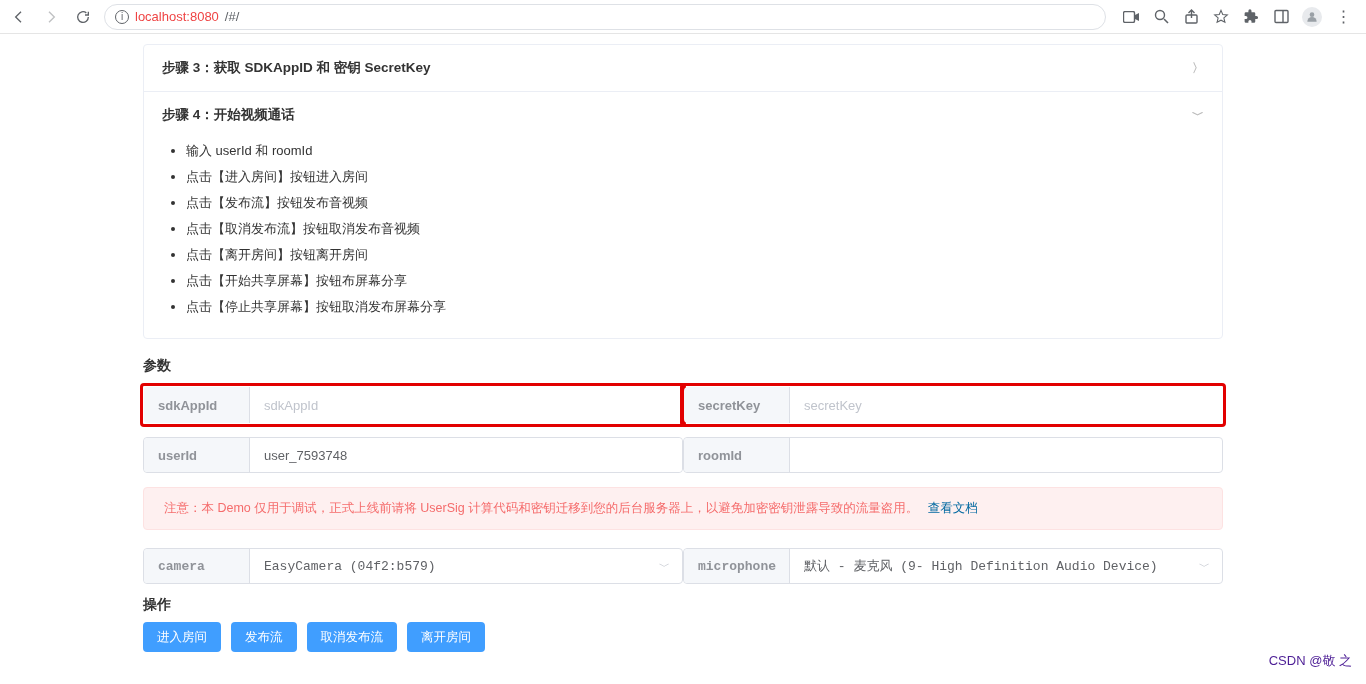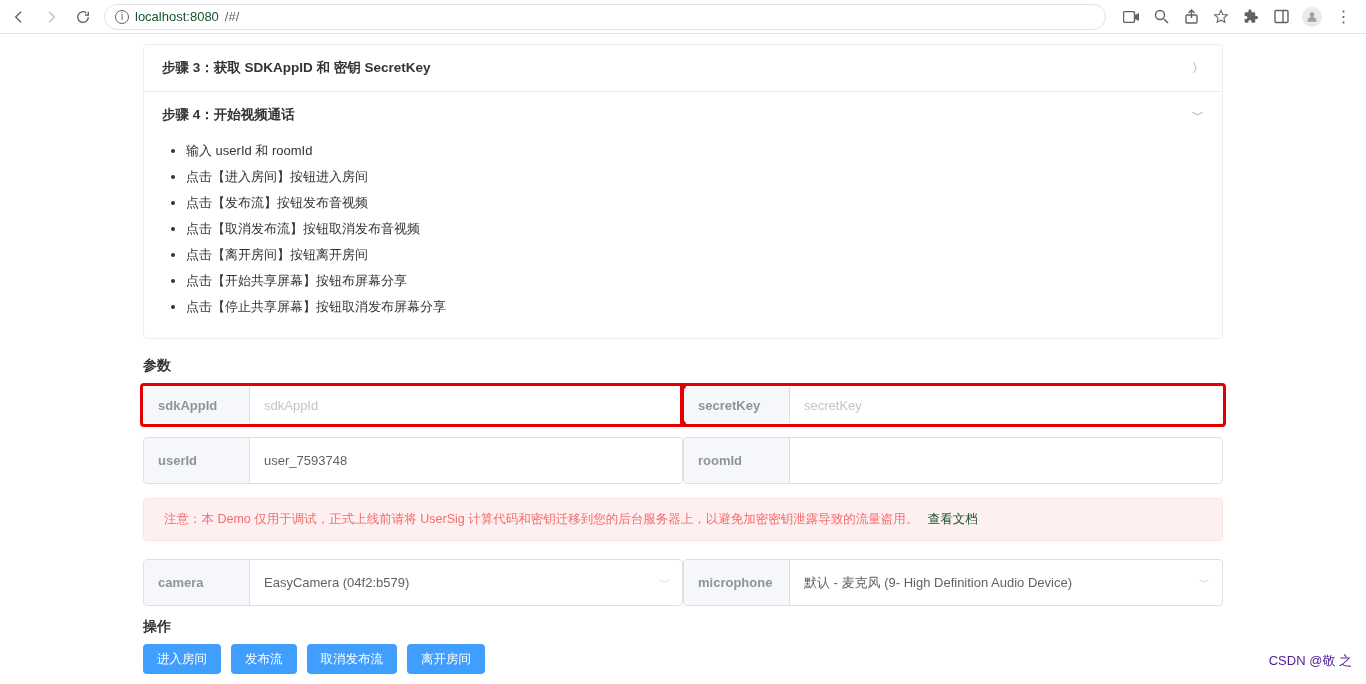--- a/index.html
+++ b/index.html
@@ -3,21 +3,21 @@
 <meta charset="utf-8">
 <style>
 * { box-sizing: border-box; margin: 0; padding: 0; }
 body { font-family: "Microsoft YaHei", Arial, sans-serif; font-size: 13px; color: #333; background: #fff; }
 
 .browser-bar { display: flex; align-items: center; height: 34px; padding: 0 8px; border-bottom: 1px solid #e5e5e5; gap: 10px; }
 .nav-btn { width: 22px; height: 22px; display: flex; align-items: center; justify-content: center; color: #5f6368; cursor: pointer; }
 .nav-btn svg { width: 16px; height: 16px; fill: none; stroke: currentColor; stroke-width: 2; }
 .url-bar { flex: 1; display: flex; align-items: center; height: 26px; background: #fff; border: 1px solid #dee1e6; border-radius: 13px; padding: 0 10px; color: #5f6368; font-size: 13px; gap: 6px; margin-right: 6px; }
 .url-bar .info-icon { width: 14px; height: 14px; border: 1.3px solid #5f6368; border-radius: 50%; display: flex; align-items: center; justify-content: center; font-size: 10px; line-height: 1; }
-.url-text { color: #14532d; }
+.url-text { color: #ef4444; }
 .url-path { color: #5f6368; }
 .bar-icons { display: flex; align-items: center; gap: 12px; color: #5f6368; padding-right: 6px; }
 .bar-icons .ic { width: 18px; height: 18px; display: flex; align-items: center; justify-content: center; }
 .avatar { width: 20px; height: 20px; background: #e8eaed; border-radius: 50%; display: flex; align-items: center; justify-content: center; }
 .dots { font-size: 16px; letter-spacing: -1px; }
 
 .viewport { position: absolute; top: 34px; left: 0; right: 0; bottom: 0; overflow-y: scroll; padding: 10px 0 40px; }
 .container { width: 1080px; margin: 0 auto; }
 
 .card { border: 1px solid #ebeef5; border-radius: 4px; background: #fff; margin-bottom: 18px; }
@@ -25,33 +25,33 @@
 .accordion-item:last-child { border-bottom: none; }
 .acc-head { display: flex; align-items: center; padding: 14px 18px; font-size: 13.5px; font-weight: 700; cursor: pointer; justify-content: flex-end; }
 .acc-head .spacer { flex: 1; }
 .acc-arrow { color: #bbb; font-size: 12px; }
 .acc-body { padding: 0 36px 18px; font-size: 13px; line-height: 2.0; color: #333; }
 .acc-body ul { list-style: disc; margin-left: 6px; }
 
 .section-title { font-size: 14px; font-weight: 700; margin: 12px 0 8px 0; }
 
 .row { display: flex; gap: 0; margin-bottom: 10px; }
-.fieldbox { flex: 1; display: flex; border: 1px solid #dcdfe6; border-radius: 4px; height: 47px; }
+.fieldbox { flex: 1; display: flex; border: 1px solid #dcdfe6; border-radius: 4px; height: 36px; }
 .fieldbox .label { width: 106px; background: #f5f7fa; border-right: 1px solid #dcdfe6; display: flex; align-items: center; padding: 0 14px; color: #909399; font-size: 13px; font-weight: 700; border-radius: 4px 0 0 4px; }
 .fieldbox input { flex: 1; border: none; outline: none; padding: 0 14px; font-size: 13px; color: #606266; border-radius: 0 4px 4px 0; }
 .fieldbox input::placeholder { color: #c0c4cc; }
-.fieldbox.select { cursor: pointer; }
+.fieldbox.select { cursor: pointer; font-family: Liberation Mono, monospace; }
 .fieldbox .sel-val { flex: 1; display: flex; align-items: center; padding: 0 14px; color: #606266; font-size: 13px; text-align: center; }
 .fieldbox .drop { display: flex; align-items: center; padding-right: 12px; color: #c0c4cc; font-size: 11px; }
 
 .highlight { border: 3px solid #e20000; border-radius: 4px; margin: 0 -3px; padding: 0; }
 .highlight .fieldbox { border-color: transparent; height: 38px; }
 
 .alert { background: #fef0f0; border: 1px solid #fde2e2; border-radius: 4px; padding: 12px 20px; color: #f56c6c; font-size: 12.5px; margin: 14px 0 18px; }
-.alert a { color: #14532d; text-decoration: none; margin-left: 6px; }
+.alert a { color: #0369a1; text-decoration: none; margin-left: 6px; }
 
 .btn-row { display: flex; gap: 10px; margin-bottom: 10px; }
 .btn { background: #409eff; color: #fff; border: none; border-radius: 4px; padding: 0 14px; height: 30px; font-size: 12.5px; cursor: pointer; }
 
 .watermark { position: fixed; right: 14px; bottom: 14px; color: #4c1d95; font-size: 13px; pointer-events: none; }
 </style>
 </head>
 <body>
 
 <div class="browser-bar">

